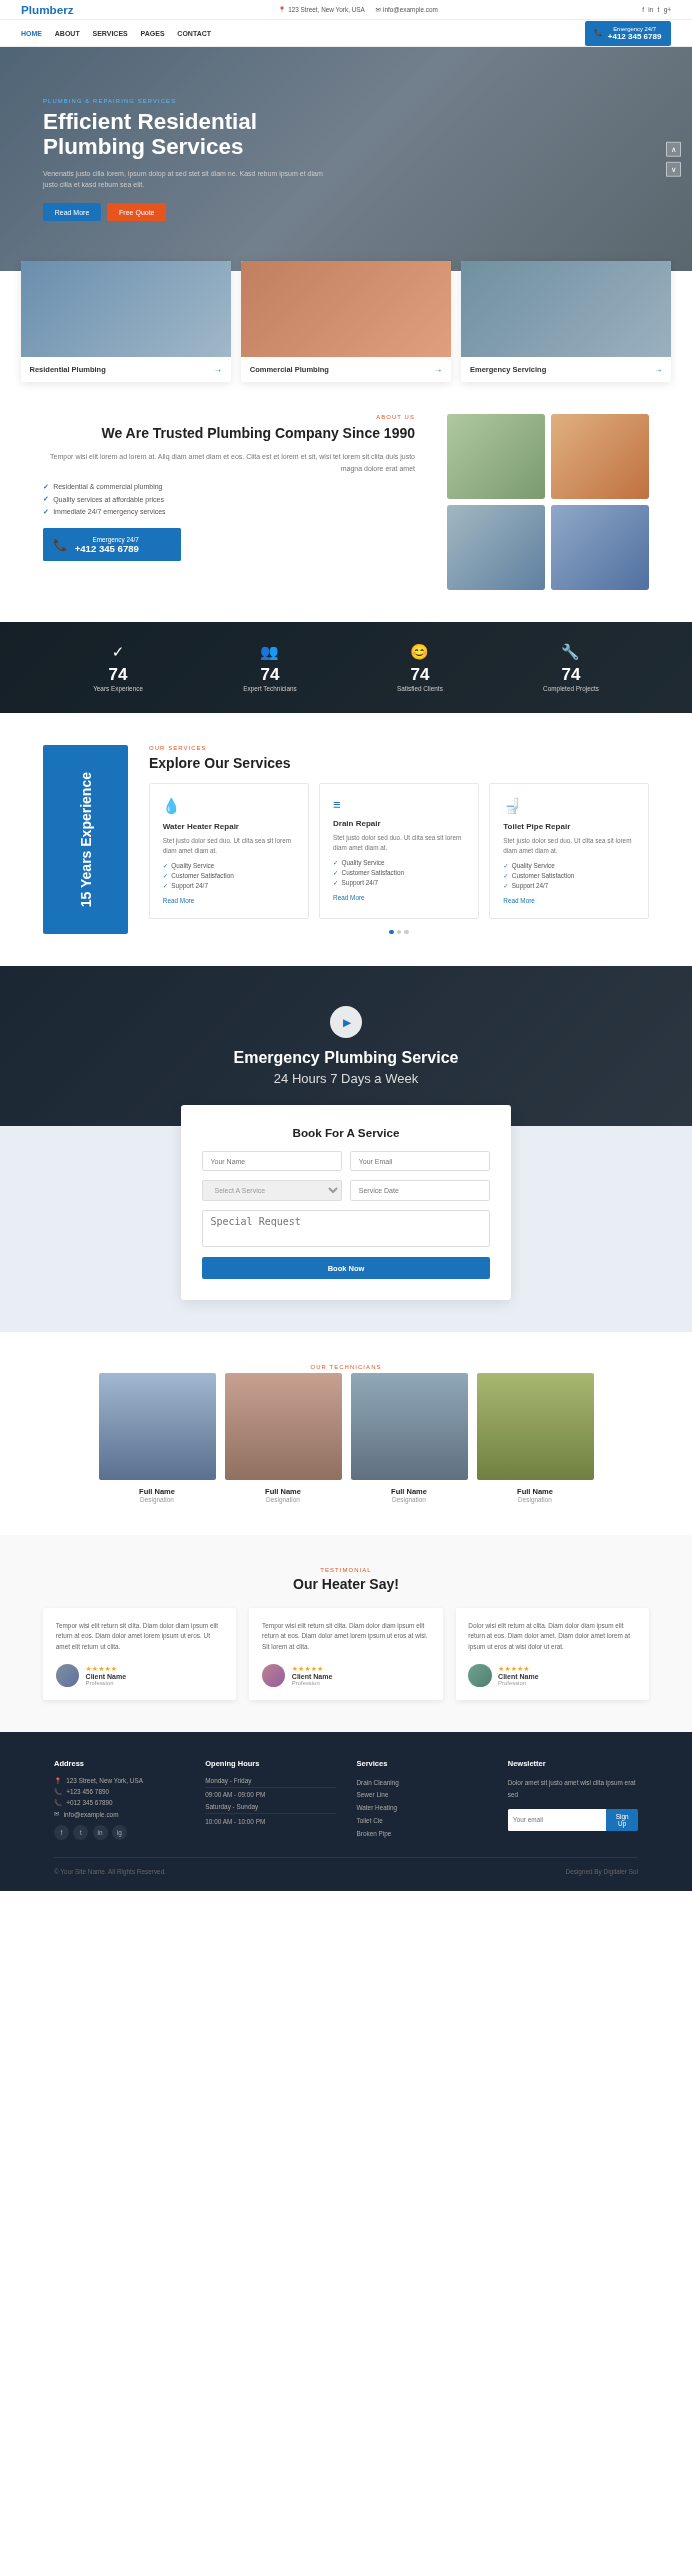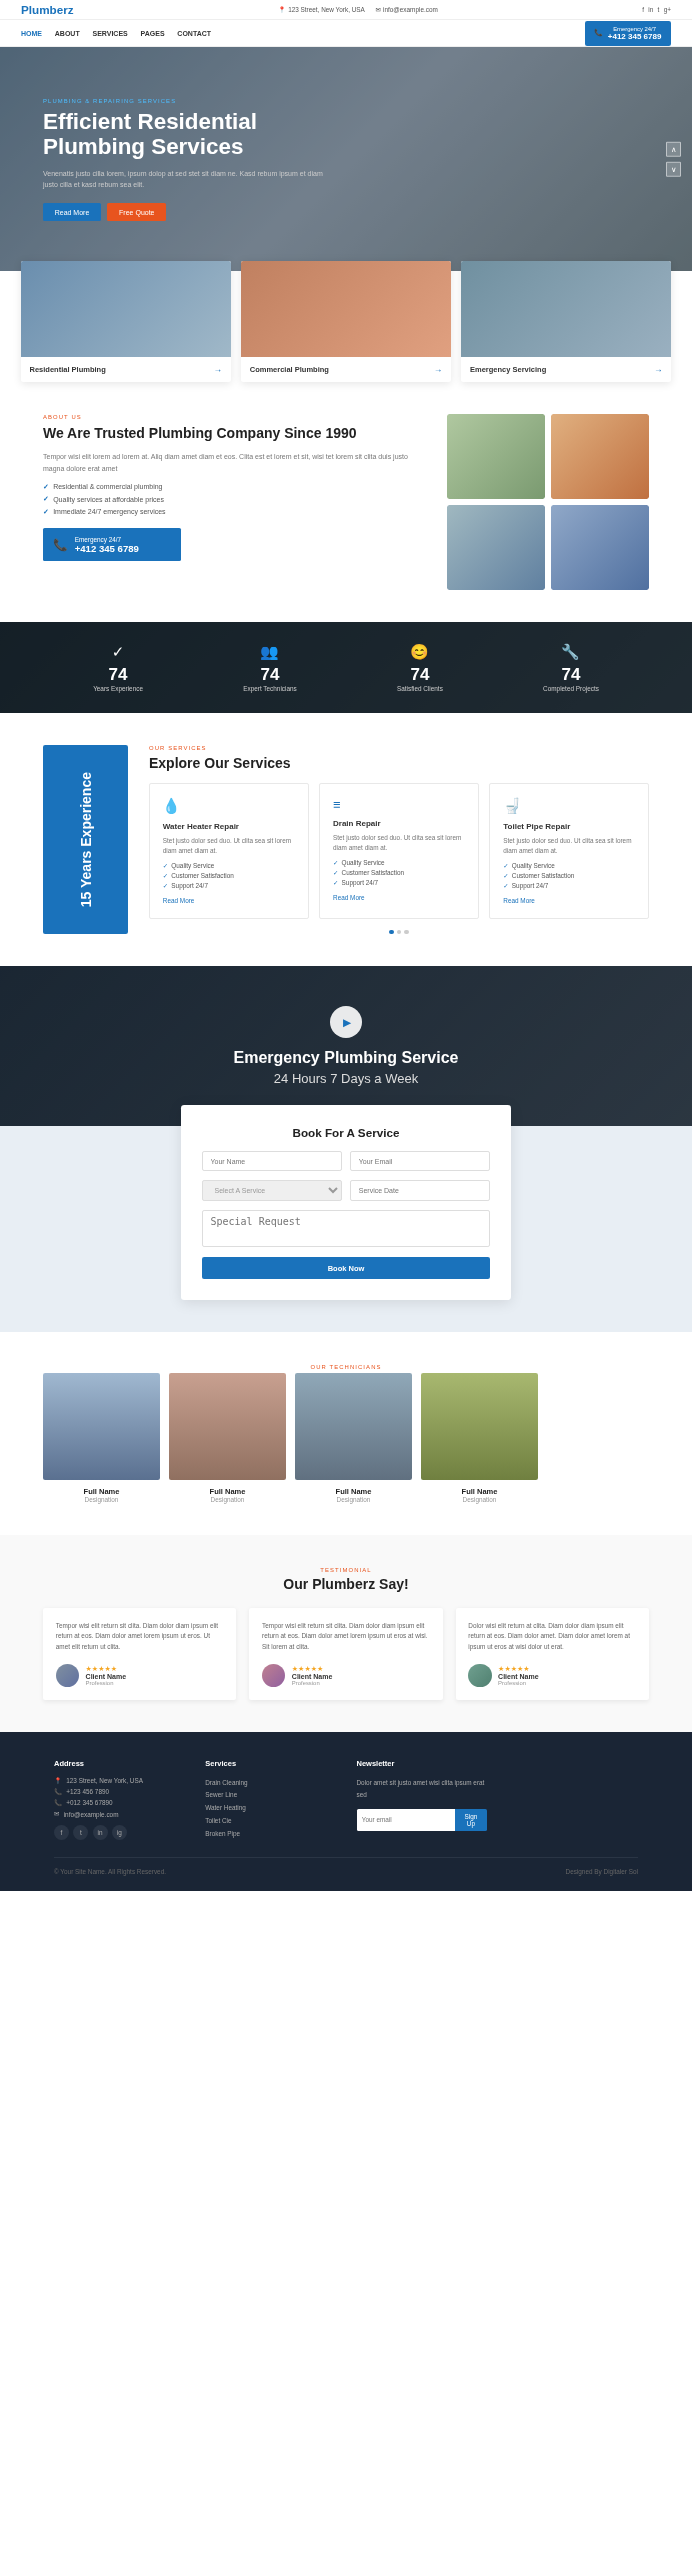--- a/index.html
+++ b/index.html
@@ -33,21 +33,21 @@
     .hero-arrows { position: absolute; right: 10.7px; top: 50%; transform: translateY(-50%); z-index: 3; display: flex; flex-direction: column; gap: 4.3px; }
     .hero-arrows button { background: rgba(255,255,255,0.2); border: 0.5px solid rgba(255,255,255,0.5); color: #fff; width: 15px; height: 15px; cursor: pointer; border-radius: 1.1px; font-size: 7.5px; }
     .service-card { flex: 1; background: #fff; box-shadow: 0 1.1px 8px rgba(0,0,0,0.1); overflow: hidden; border-radius: 2.1px; }
     .service-card .card-img { height: 96px; background: #8ab; }
     .service-card .card-img.img1 { background: linear-gradient(135deg, #6a8eae, #a0b8c8); }
     .service-card .card-img.img2 { background: linear-gradient(135deg, #c08060, #e0a080); }
     .service-card .card-img.img3 { background: linear-gradient(135deg, #7090a0, #9ab0c0); }
 
     
     .about-section { display: flex; padding: 32px 43px; gap: 32px; align-items: flex-start; }
-    .about-left { flex: 1; }
+    .about-left { flex: 1; text-align: right; }
     .about-left .section-sub { color: #e8541e; font-size: 5.9px; text-transform: uppercase; letter-spacing: 1.1px; margin-bottom: 4.3px; }
     .about-left h2 { font-size: 14px; font-weight: 800; color: #222; margin-bottom: 8.5px; line-height: 1.3; }
     .about-left p { color: #777; font-size: 7px; line-height: 1.7; margin-bottom: 8.5px; }
     .about-left .checklist { list-style: none; margin-bottom: 12.8px; }
     .about-left .checklist li { font-size: 7px; color: #555; margin-bottom: 4.3px; display: flex; align-items: center; gap: 4.3px; }
     .about-left .checklist li::before { content: "✓"; color: #1a72bb; font-weight: bold; }
     .about-emergency { background: #1a72bb; color: #fff; padding: 7.5px 10.7px; display: flex; align-items: center; gap: 6.4px; border-radius: 1.6px; max-width: 138px; }
     .about-emergency .phone-icon { font-size: 11.7px; }
     .about-emergency .label { font-size: 6.4px; }
     .about-emergency .number { font-size: 9.6px; font-weight: bold; }
@@ -97,21 +97,21 @@
     .form-row { display: flex; gap: 8.5px; margin-bottom: 8.5px; }
     .form-row input, .form-row select { flex: 1; padding: 5.3px 7.5px; border: 0.5px solid #ddd; border-radius: 2.1px; font-size: 7px; color: #999; outline: none; }
     .form-full { margin-bottom: 8.5px; }
     .form-full textarea { width: 100%; padding: 5.3px 7.5px; border: 0.5px solid #ddd; border-radius: 2.1px; font-size: 10px; color: #999; height: 37px; resize: none; outline: none; }
     .btn-book { width: 100%; background: #1a72bb; color: #fff; padding: 6.4px; border: none; border-radius: 2.1px; font-size: 7.5px; cursor: pointer; font-weight: 600; }
 
     
     .technicians-section { padding: 32px 43px; text-align: center; }
     .technicians-section .section-sub { color: #e8541e; font-size: 5.9px; text-transform: uppercase; letter-spacing: 1.1px; margin-bottom: 3.2px; }
     .technicians-section h2 { font-size: 14px; font-weight: 800; color: #222; margin-bottom: 16px; }
-    .tech-cards { display: flex; gap: 9px; justify-content: flex-start; }
+    .tech-cards { display: flex; gap: 9px; justify-content: center; }
     .tech-card { flex: 1; max-width: 117px; text-align: center; }
     .tech-card .tech-img { height: 107px; border-radius: 2.1px; margin-bottom: 6.4px; }
     .tech-card .tech-img.t1 { background: linear-gradient(180deg, #a0b8d0 0%, #5a7090 100%); }
     .tech-card .tech-img.t2 { background: linear-gradient(180deg, #c8a090 0%, #907060 100%); }
     .tech-card .tech-img.t3 { background: linear-gradient(180deg, #90a8b8 0%, #607080 100%); }
     .tech-card .tech-img.t4 { background: linear-gradient(180deg, #a8b870 0%, #708040 100%); }
     .tech-card .name { font-size: 7.5px; font-weight: 700; color: #222; }
     .tech-card .designation { font-size: 6.4px; color: #999; }
 
     
@@ -384,21 +384,21 @@
     <div class="tech-card">
       <div class="tech-img t4"></div>
       <div class="name">Full Name</div>
       <div class="designation">Designation</div>
     </div>
   </div>
 </div>
 
 <div class="testimonials-section">
   <div class="section-sub">TESTIMONIAL</div>
-  <h2>Our Plumberz Say!</h2>
+  <h2>Our Heater Say!</h2>
   <div class="testimonials-row">
     <div class="testimonial-card">
       <p>Tempor wisi elit return sit clita. Diam dolor diam ipsum elit return at eos. Diam dolor amet lorem ipsum ut eros. Ut amet elit return ut clita.</p>
       <div class="testimonial-footer">
         <div class="avatar-circle av1"></div>
         <div>
           <div class="stars">★★★★★</div>
           <div class="client-name">Client Name</div>
           <div class="client-title">Profession</div>
         </div>
@@ -453,20 +453,31 @@
         </div>
       </div>
       <div class="footer-social">
         <a href="#">f</a>
         <a href="#">t</a>
         <a href="#">in</a>
         <a href="#">ig</a>
       </div>
     </div>
 
+    <div class="footer-col">
+      <h4>Opening Hours</h4>
+      <div class="hours-row">
+        <span>Monday - Friday</span>
+      </div>
+      <div style="font-size:6.4px;color:#aaa;margin-bottom:5.3px;">09:00 AM - 09:00 PM</div>
+      <div class="hours-row">
+        <span>Saturday - Sunday</span>
+      </div>
+      <div style="font-size:6.4px;color:#aaa;">10:00 AM - 10:00 PM</div>
+    </div>
 
     <div class="footer-col">
       <h4>Services</h4>
       <ul>
         <li>Drain Cleaning</li>
         <li>Sewer Line</li>
         <li>Water Heating</li>
         <li>Toilet Cie</li>
         <li>Broken Pipe</li>
       </ul>

